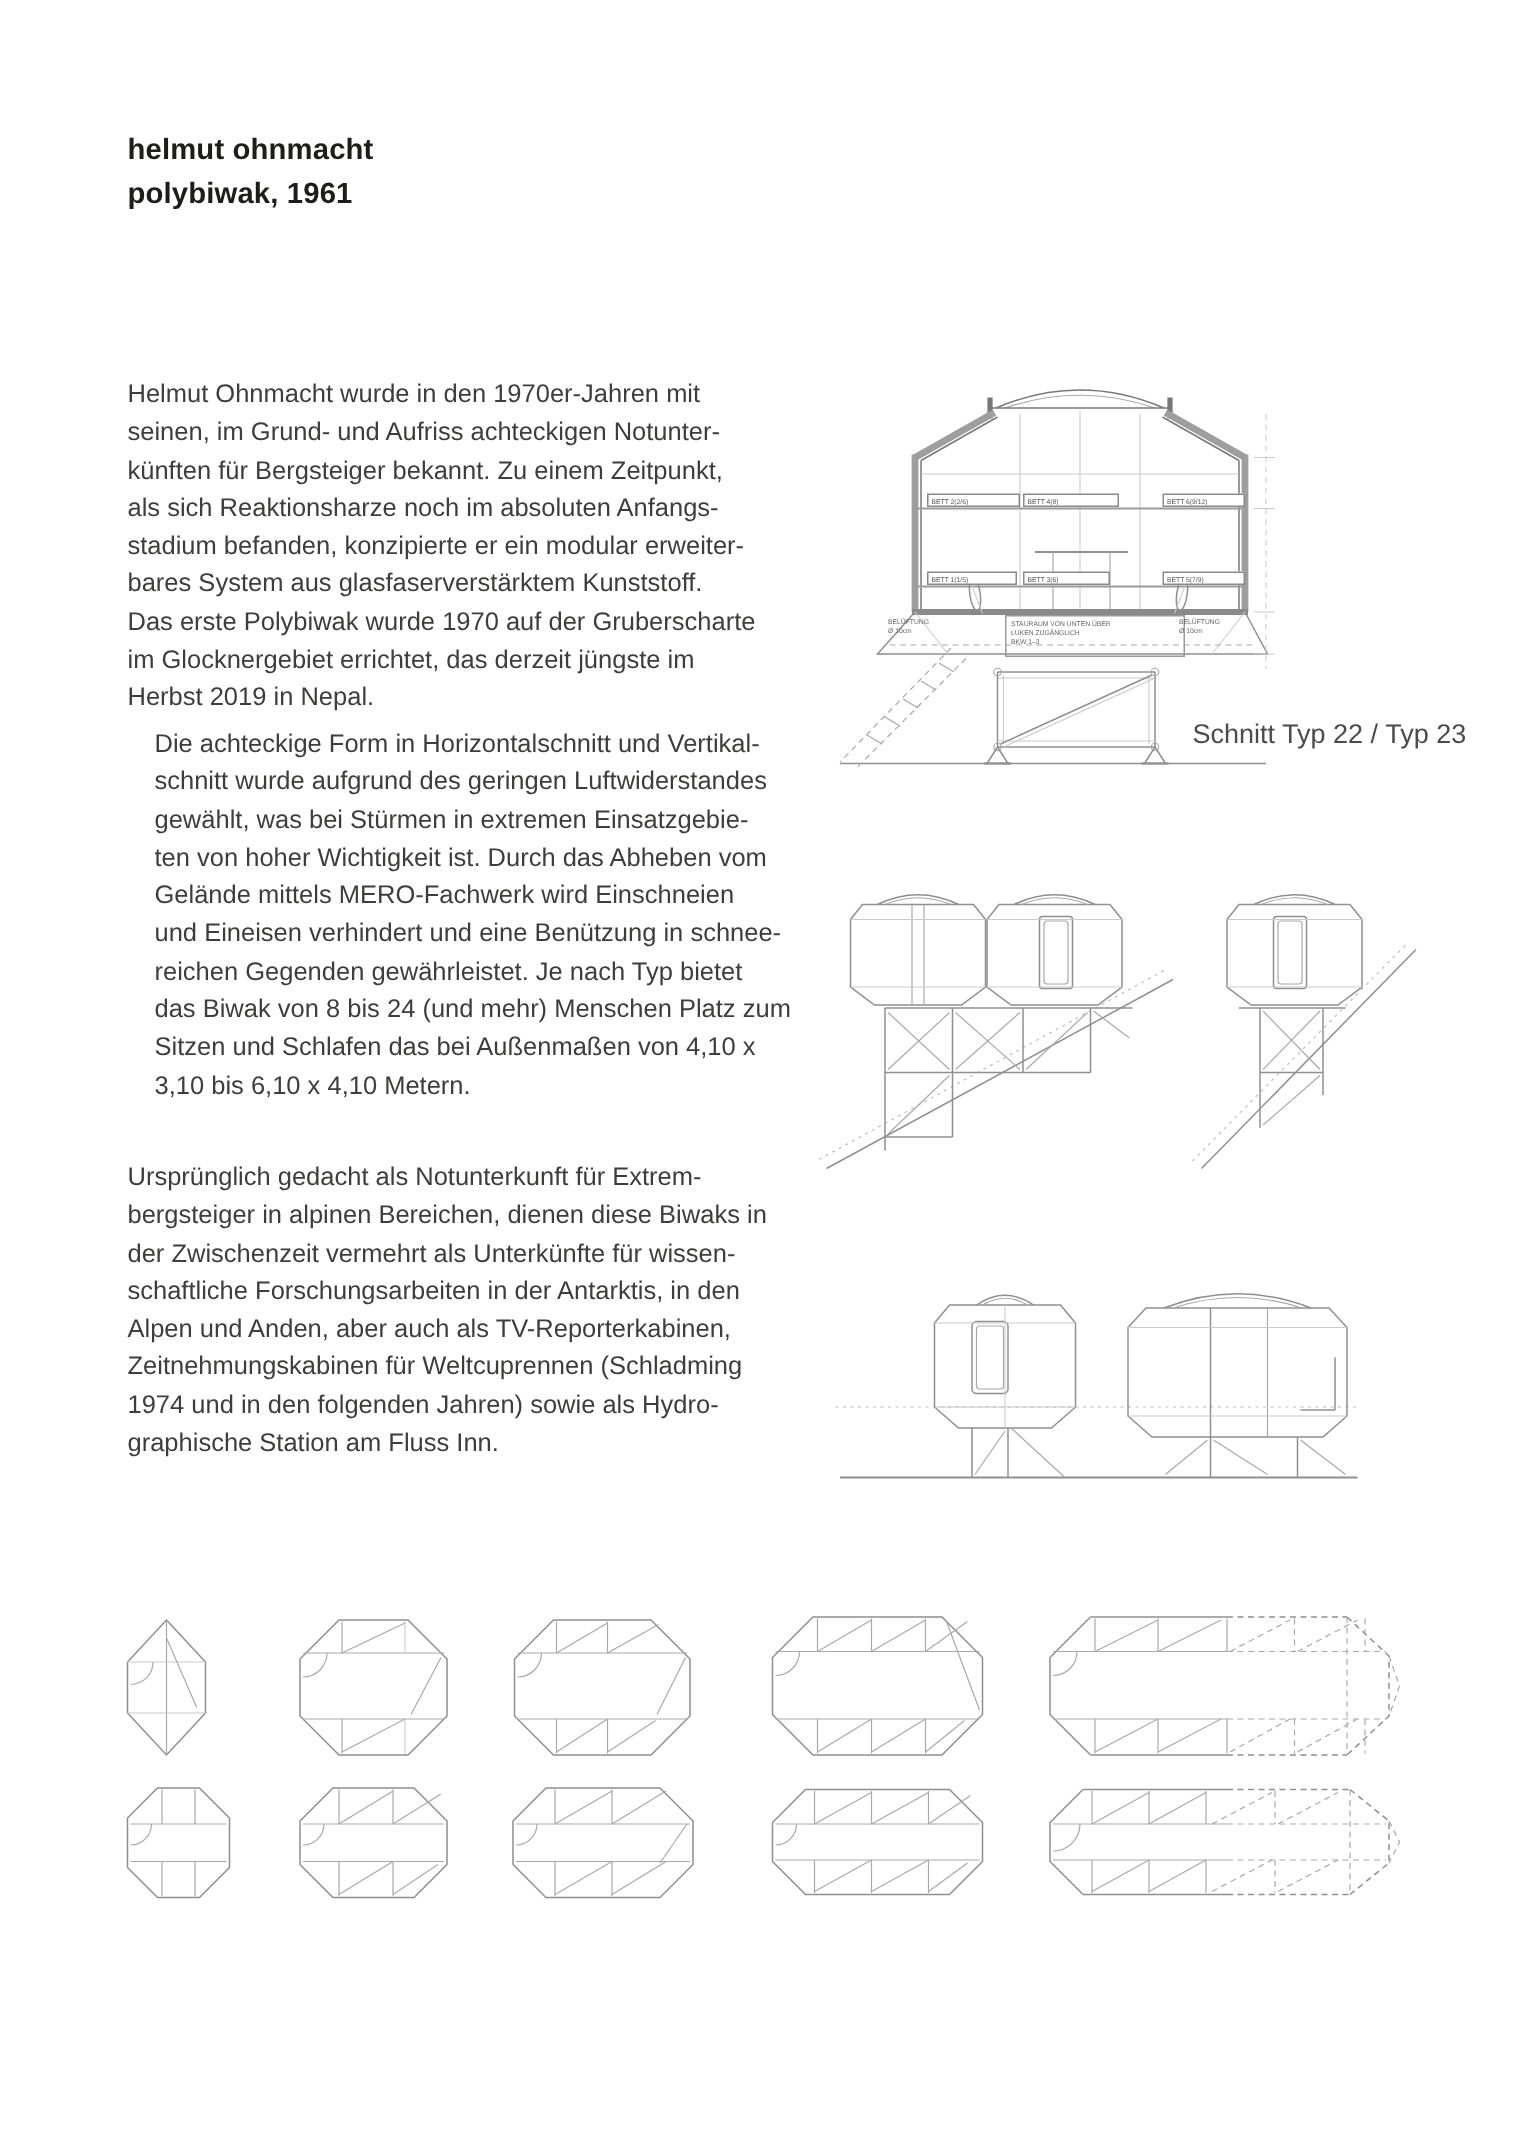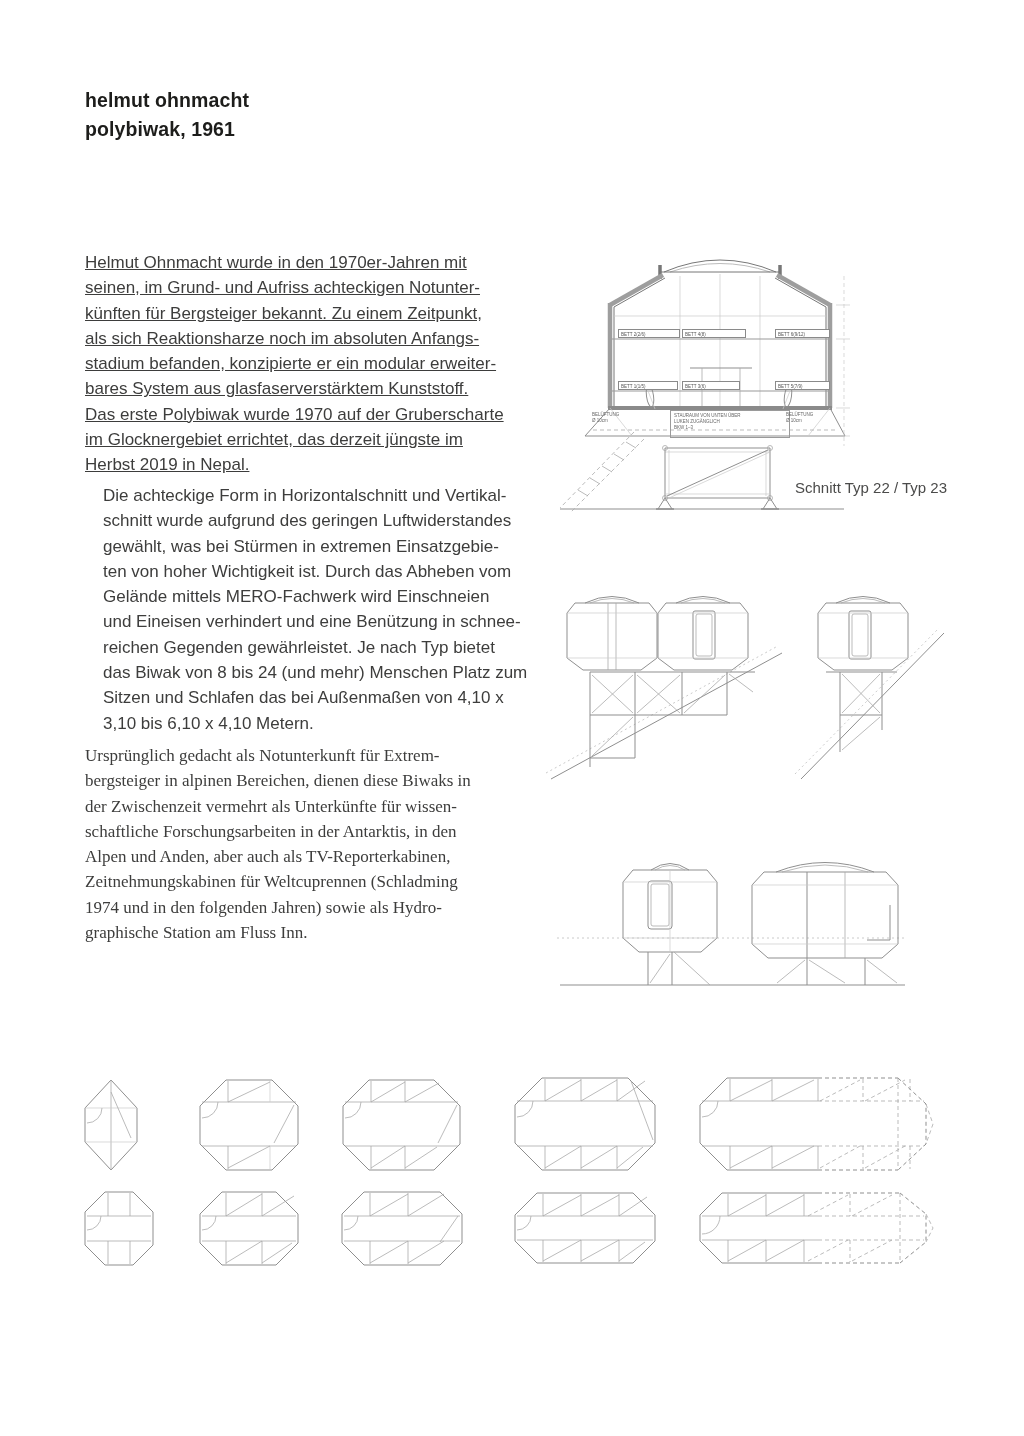--- a/index.html
+++ b/index.html
@@ -14,26 +14,26 @@
   .title-block{
     position:absolute;left:85px;top:86px;
     font-size:19.5px;font-weight:bold;line-height:29px;
     color:#1d1d1b;letter-spacing:.1px;
   }
   .para{
     position:absolute;left:85px;
     font-size:17px;line-height:25.3px;color:#3d3d3c;
     white-space:pre;margin:0;
   }
-  .p1{top:250px;text-decoration:underline;}
+  .p1{top:250px;}
   .p2{top:483px;margin-left:18px;}
-  .p3{top:743px;font-family:Liberation Serif, serif;}
+  .p3{top:772px;}
   .caption{
     position:absolute;left:795px;top:479px;
-    font-size:15px;color:#4b4b4a;
+    font-size:18px;color:#4b4b4a;
   }
   .drawing{position:absolute;}
   .drawing svg{position:absolute;left:0;top:0;}
   
   .o{stroke:#8f8f8f;stroke-width:1;fill:none;}
   .ow{stroke:#9e9e9e;stroke-width:4.5;fill:none;}
   .ok{stroke:#777777;stroke-width:1;fill:none;}
   .i{stroke:#a9a9a9;stroke-width:.8;fill:none;}
   .lt{stroke:#cacaca;stroke-width:.7;fill:none;}
   .d{stroke-dasharray:4 3;}

